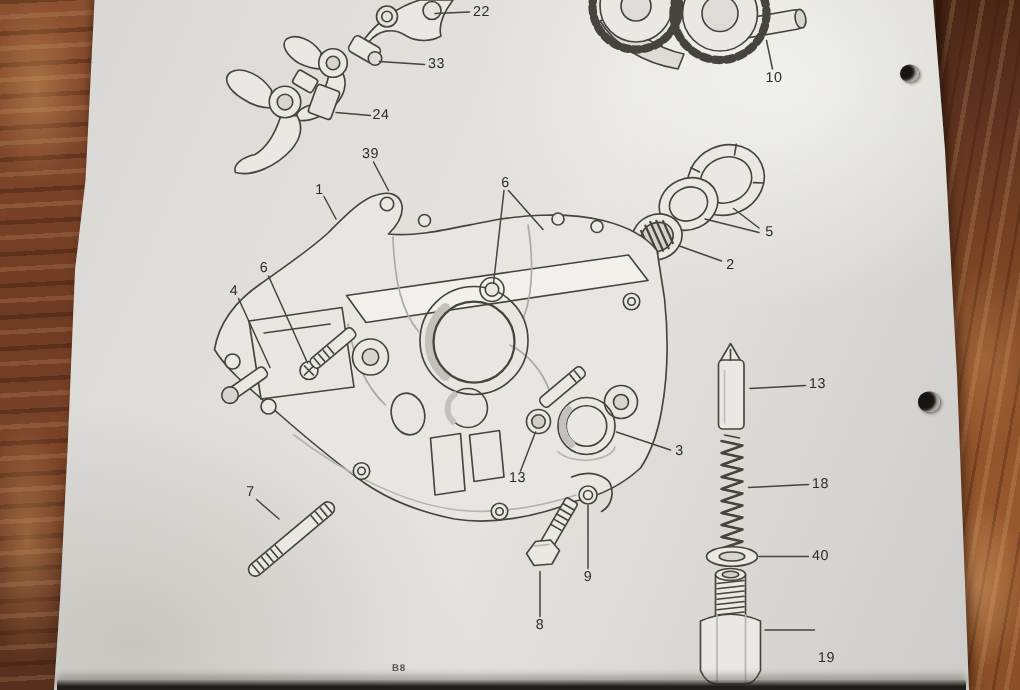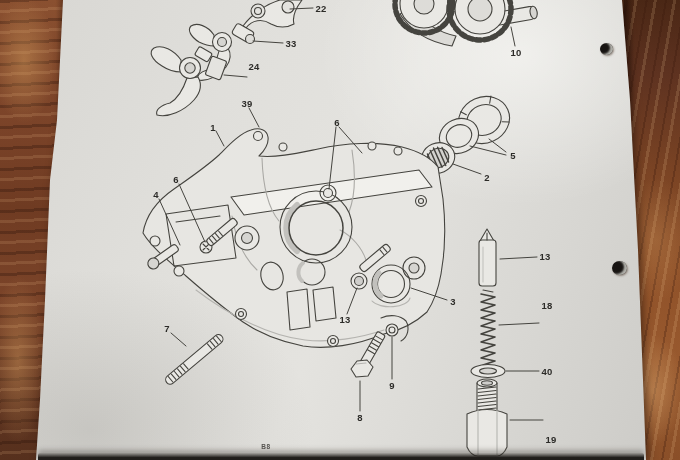--- a/index.html
+++ b/index.html
@@ -38,21 +38,21 @@
       background:linear-gradient(180deg,rgba(60,56,50,.35),#201e1b 65%);
       box-shadow:0 -3px 5px rgba(95,92,86,.45);}
   
   .hole{position:absolute;border-radius:50%;background:#171412;
         box-shadow:inset -3px -1px 2px rgba(205,204,198,.85), 1px 1px 2px rgba(70,50,35,.5);}
   .hole-1{left:600px;top:43px;width:13px;height:12px;}
   .hole-2{left:612px;top:261px;width:15px;height:14px;}
   
   svg.fig{position:absolute;inset:0;pointer-events:none;}
   .lbl{position:absolute;transform:translate(-50%,-50%);
-       font-weight:bold;font-size:9.5px;color:#2c2b28;letter-spacing:.3px;white-space:nowrap;}
+       font-weight:normal;font-size:9.5px;color:#2c2b28;letter-spacing:.3px;white-space:nowrap;}
   .page-code{position:absolute;transform:translate(-50%,-50%);
        font-weight:bold;font-size:6.5px;color:#55534f;letter-spacing:.5px;}
 </style>
 </head>
 <body>
 
 <div class="scene">
 
   <div class="wood wood-left"></div>
   <div class="wood wood-right"></div>
@@ -261,27 +261,27 @@
       <span class="lbl" style="left:156px;top:194px">4</span>
       <span class="lbl" style="left:513px;top:155px">5</span>
       <span class="lbl" style="left:337px;top:122px">6</span>
       <span class="lbl" style="left:167px;top:328px">7</span>
       <span class="lbl" style="left:360px;top:417px">8</span>
       <span class="lbl" style="left:392px;top:385px">9</span>
       <span class="lbl" style="left:176px;top:179px">6</span>
       <span class="lbl" style="left:345px;top:319px">13</span>
       <span class="lbl" style="left:516px;top:52px">10</span>
       <span class="lbl" style="left:545px;top:256px">13</span>
-      <span class="lbl" style="left:547px;top:305px">18</span>
+      <span class="lbl" style="left:547px;top:323px">18</span>
       <span class="lbl" style="left:551px;top:439px">19</span>
       <span class="lbl" style="left:547px;top:371px">40</span>
       <span class="lbl" style="left:247px;top:103px">39</span>
       <span class="lbl" style="left:321px;top:8px">22</span>
       <span class="lbl" style="left:291px;top:43px">33</span>
-      <span class="lbl" style="left:254px;top:66px">24</span>
+      <span class="lbl" style="left:254px;top:77px">24</span>
 
       <span class="page-code" style="left:266px;top:446px">B8</span>
 
       <div class="bottom-strip"></div>
     </div>
   </div>
 
   <div class="hole hole-1"></div>
   <div class="hole hole-2"></div>
 

